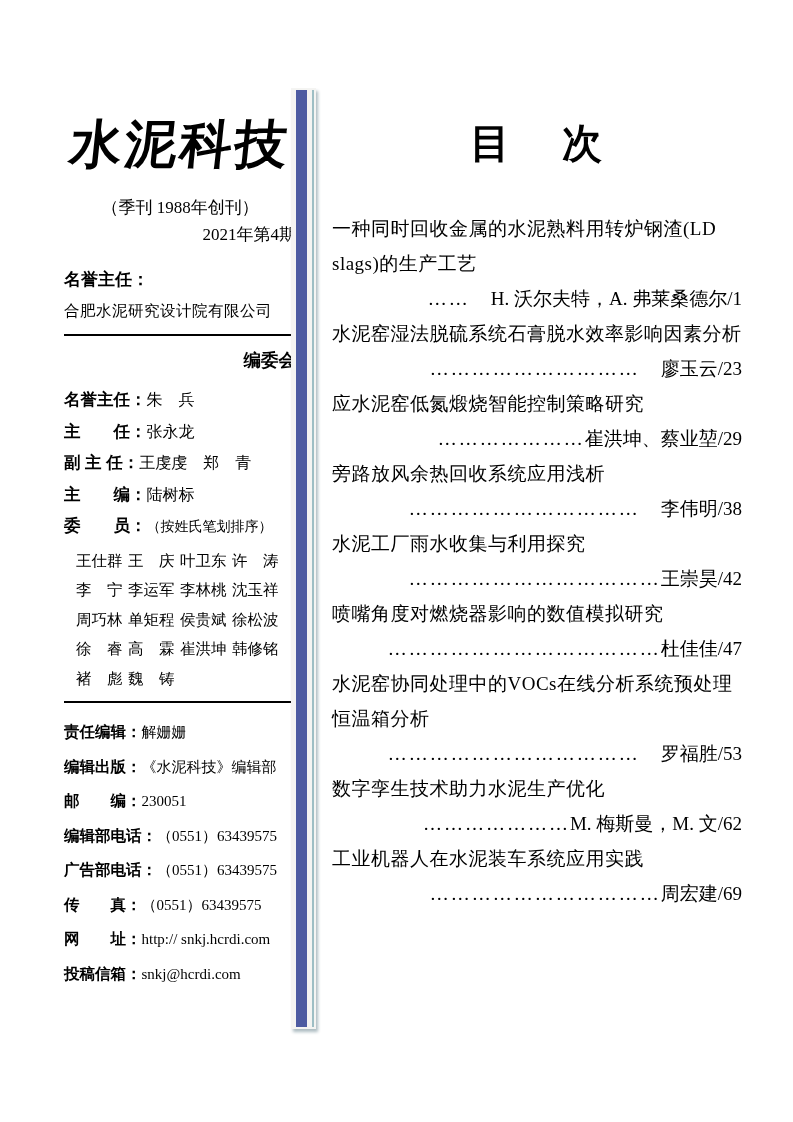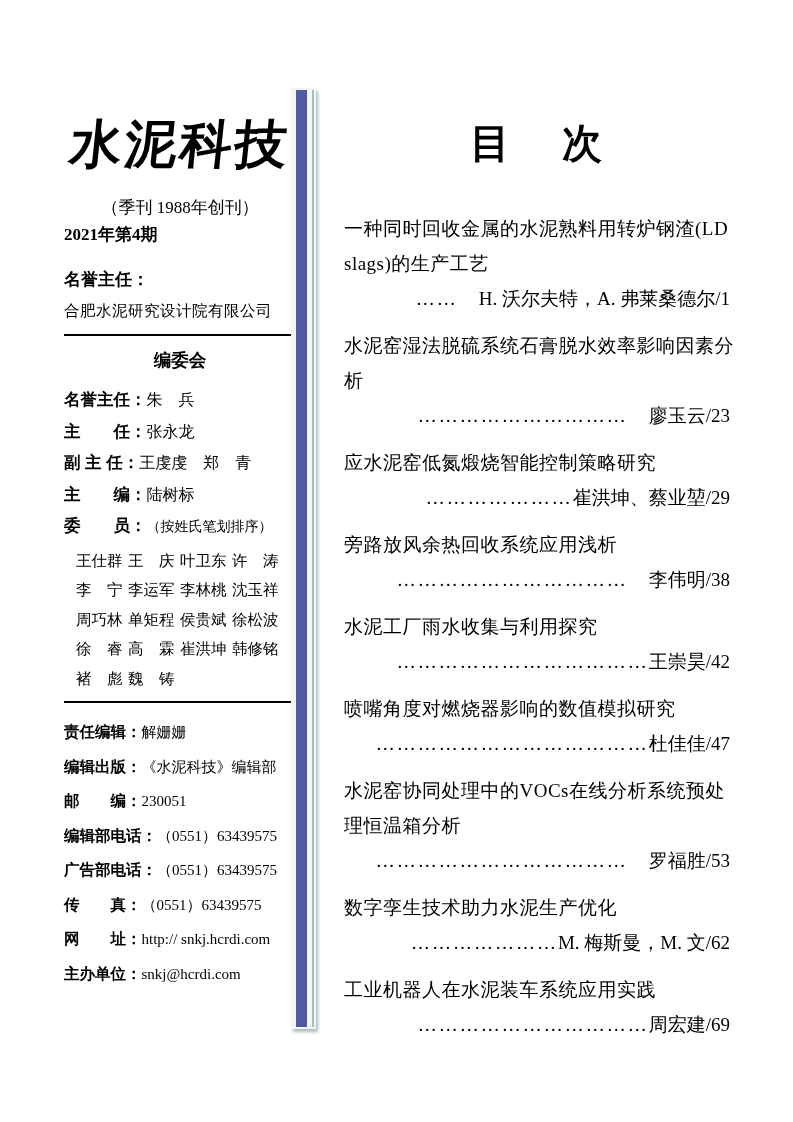--- a/index.html
+++ b/index.html
@@ -11,25 +11,25 @@
   .sans { font-family:"Liberation Sans","DejaVu Sans",sans-serif; font-weight:bold; }
 
   
   .left-col { position:absolute; left:64px; top:106px; width:232px; }
   .j-title {
     font-size:52px; font-weight:bold; text-align:center;
     transform:skewX(-6deg); letter-spacing:3px; margin:4px 0 16px 0;
     white-space:nowrap;
   }
   .j-sub   { text-align:center; font-size:17px; margin:4px 0 4px; }
-  .j-issue { text-align:left; font-size:17px; margin:4px 0 22px;font-weight:bold; }
+  .j-issue { text-align:right; font-size:17px; margin:4px 0 22px; }
   .org-label { font-size:17px; margin:6px 0 10px; }
   .org-name  { font-size:15.5px; margin:0 0 12px; letter-spacing:0.5px; }
   .rule { border:none; border-top:2.5px solid #000; margin:8px 0 12px 0; }
-  .board-heading { text-align:center; font-size:17.5px; margin:6px 0 12px; }
+  .board-heading { text-align:right; font-size:17.5px; margin:6px 0 12px; }
   .role-row { font-size:16px; line-height:31.5px; white-space:nowrap; }
   .role-row .r-label { font-size:16.5px; }
   .role-row .r-small { font-size:14px; }
   .members {
     display:grid; grid-template-columns:repeat(4,1fr);
     font-size:15.5px; line-height:29.5px; margin:3px 12px 8px;
   }
   .members span { white-space:nowrap; }
   .pub-row { font-size:15px; line-height:33.5px; white-space:nowrap; }
   .pub-row .p-label { font-size:15.5px;margin-top:18px; }
@@ -41,21 +41,21 @@
   }
   .divider-blue { position:absolute; left:296px; top:90px; width:11px; height:937px; }
   .divider-teal { position:absolute; left:312px; top:90px; width:2px;  height:937px; }
 
   
   .right-col { position:absolute; left:332px; top:116px; width:414px; }
   .toc-heading {
     text-align:center; font-size:40px; font-weight:bold;
     letter-spacing:6px; margin:0 0 40px 0;
   }
-  .toc-entry { margin:12px; }
+  .toc-entry { margin:0; }
   .toc-title { font-size:19px; line-height:35px; letter-spacing:0.5px; }
   .toc-authorline {
     font-size:19px; line-height:35px; text-align:right; padding-right:4px;
     white-space:nowrap;
   }
   .leader { letter-spacing:2px; }
 </style>
 </head>
 <body>
 
@@ -127,21 +127,21 @@
     <div class="pub-row">
       <span class="sans p-label">广告部电话：</span><span>（0551）63439575</span>
     </div>
     <div class="pub-row">
       <span class="sans p-label">传　　真：</span><span>（0551）63439575</span>
     </div>
     <div class="pub-row">
       <span class="sans p-label">网　　址：</span><span>http:// snkj.hcrdi.com</span>
     </div>
     <div class="pub-row">
-      <span class="sans p-label">主办单位：</span><span>snkj@hcrdi.com</span>
+      <span class="sans p-label">投稿信箱：</span><span>snkj@hcrdi.com</span>
     </div>
   </div>
 
   <div class="divider-outer"></div>
   <div class="divider-blue" style="background: rgb(77, 91, 161);"></div>
   <div class="divider-teal" style="background: rgb(157, 190, 196);"></div>
 
   <div class="right-col">
     <div class="toc-heading">目　次</div>
 

